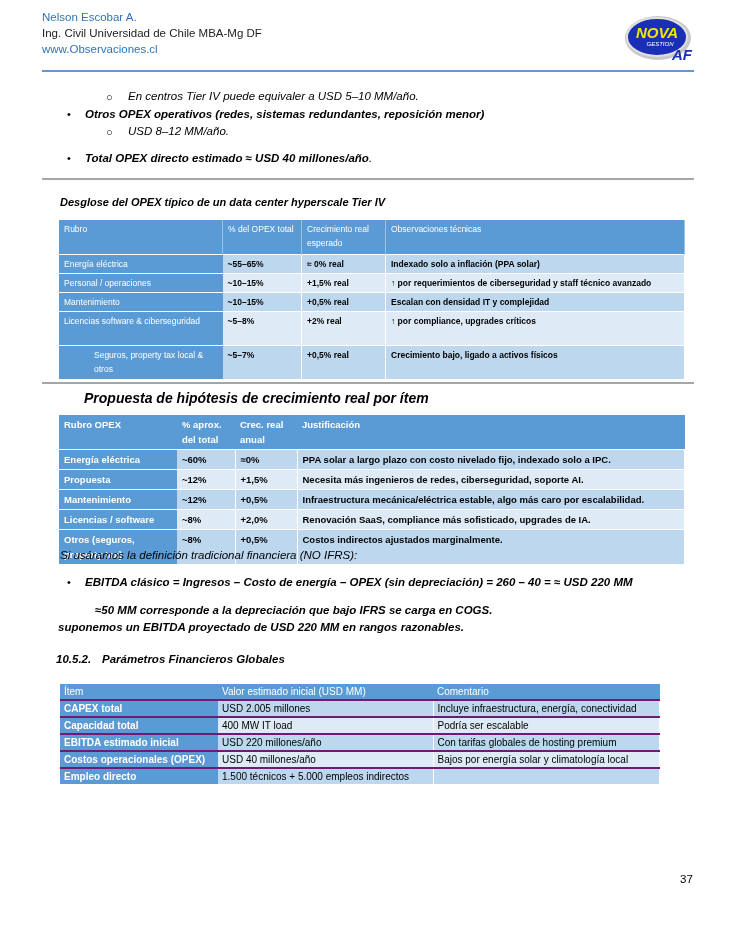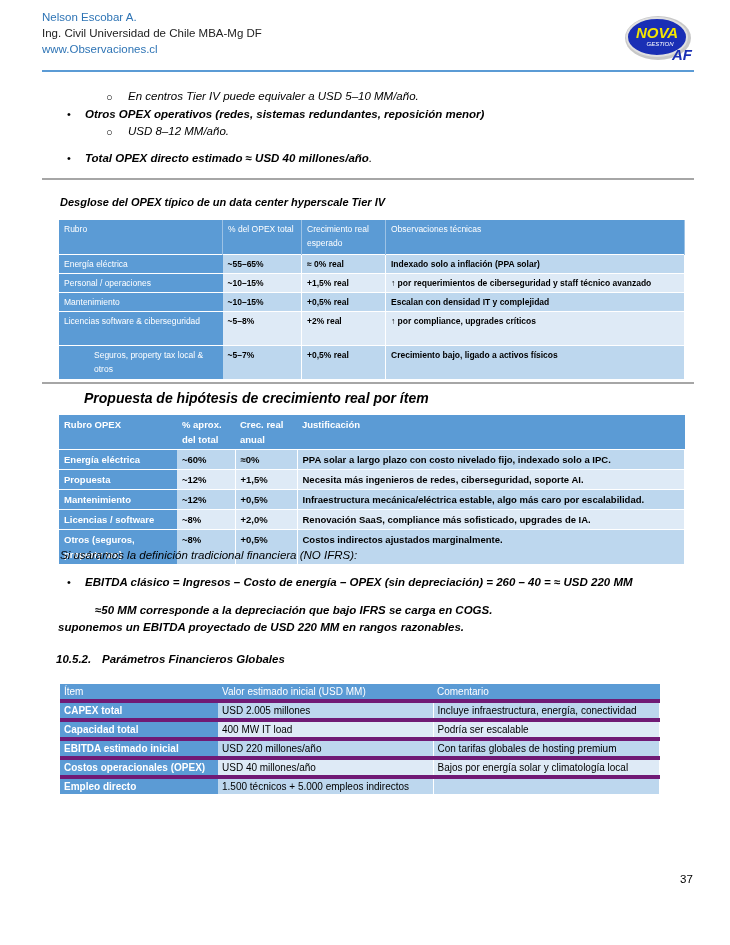--- a/index.html
+++ b/index.html
@@ -33,21 +33,21 @@
   #t2 th { background:#5b9bd5; color:#fff; font-weight:bold; line-height:15px; height:30px; }
   #t2 td { border-top:1px solid #fff; line-height:15px; font-weight:bold; }
   #t2 td.k { background:#5b9bd5; color:#fff; }
   #t2 tr.odd td.v { background:#bdd7ee; }
   #t2 tr.even td.v { background:#deeaf6; }
   #t2 td.v { border-right:1px solid #fff; }
 
   
   #t3 { left:60px; top:684px; width:600px; font-size:10px; }
   #t3 th { background:#5b9bd5; color:#fff; font-weight:normal; line-height:13px; padding:1px 4px; }
-  #t3 td { border-top:4px solid #701a75; line-height:13px; padding:1px 4px; }
+  #t3 td { border-top:2px solid #701a75; line-height:13px; padding:1px 4px; }
   #t3 td.k { background:#5b9bd5; color:#fff; font-weight:bold; }
   #t3 tr.odd td.v { background:#bdd7ee; }
   #t3 tr.even td.v { background:#deeaf6; }
   #t3 td.v { border-right:1px solid #fff; }
 
   .pagenum { position:absolute; left:680px; top:873px; font-size:11.5px; }
 </style>
 </head>
 <body>
 

